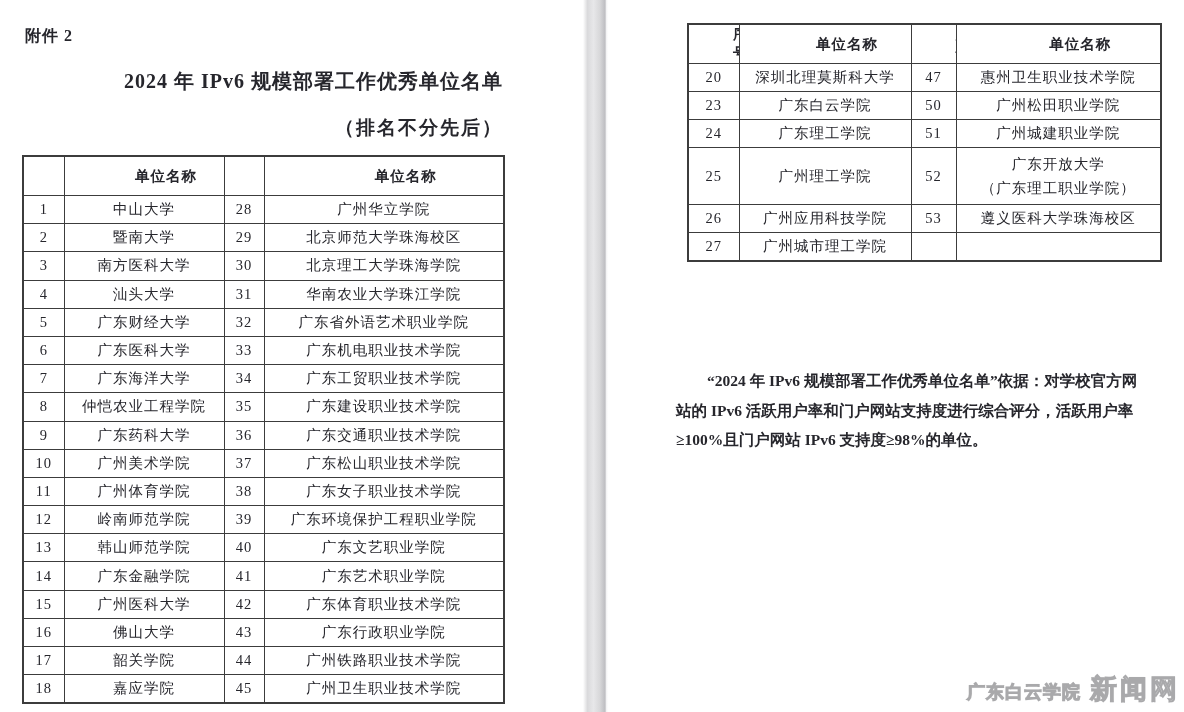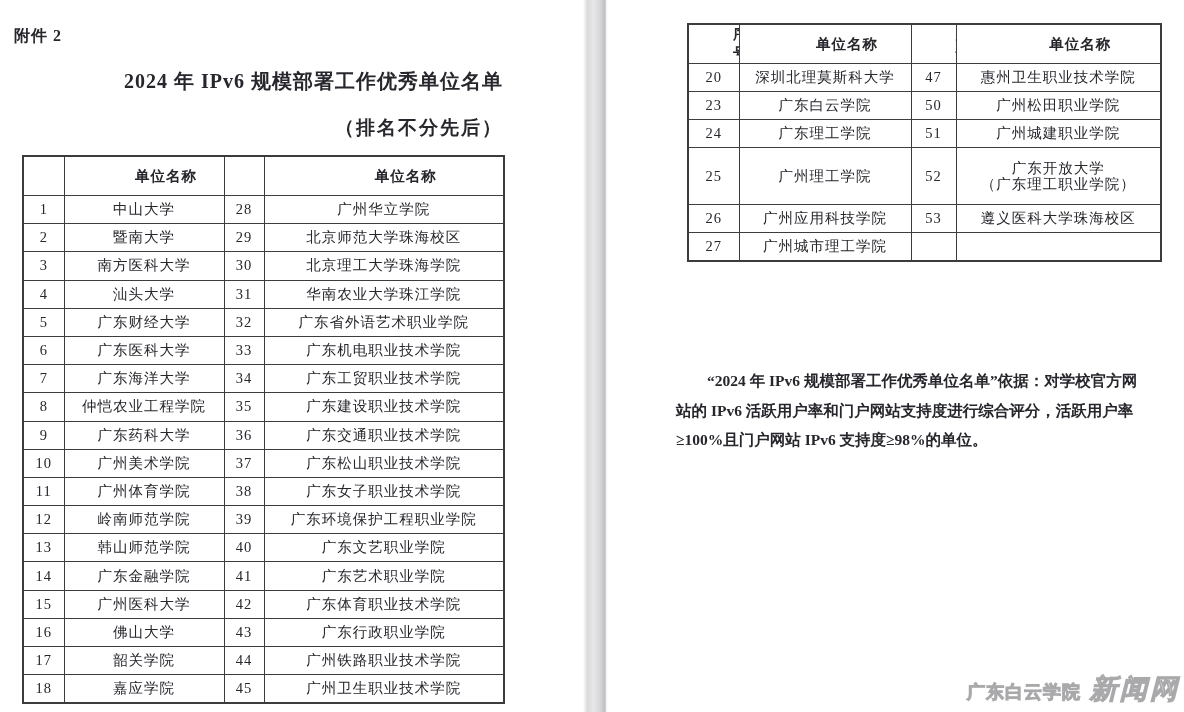--- a/index.html
+++ b/index.html
@@ -10,21 +10,21 @@
   }
   .page { position:absolute; top:0; height:712px; background:#ffffff; }
   .page-left  { left:0;  width:584px; }
   .page-right { left:608px; width:576px; }
   .page-divider {
     position:absolute; left:583px; top:0; width:25px; height:712px;
     background:linear-gradient(90deg,#ffffff 0%,#dadadc 18%,#e7e7e9 42%,#d7d7d9 68%,#bebec2 88%,#f4f4f5 94%,#ffffff 100%);
   }
 
   .attachment {
-    position:absolute; left:14px; top:26px;
+    position:absolute; left:25px; top:26px;
     font-size:16px; font-weight:bold; letter-spacing:1px;
   }
   .doc-title {
     position:absolute; left:22px; top:68px; width:481px; text-align:right;
     font-size:20px; font-weight:bold; letter-spacing:1px;
   }
   .doc-subtitle {
     position:absolute; left:22px; top:115px; width:481px; text-align:right;
     font-size:19px; font-weight:bold; letter-spacing:2px;
   }
@@ -42,42 +42,42 @@
     font-family:"Liberation Sans","DejaVu Sans",sans-serif;
     font-weight:bold; font-size:14.5px;padding-left:44px;
   }
   .table-left  { left:22px;  top:155px; width:481px; height:535px; }
   .table-left  tr      { height:28.2px; }
   .table-left  tr.hdr  { height:26px; }
   .table-right { left:687px; top:23px;  width:473px; }
   .table-right tr      { height:28px; }
   .table-right tr.hdr  { height:27px; }
   .table-right tr.tall { height:57px; }
-  td.two-line { white-space:pre-line; line-height:16px; }
+  td.two-line { white-space:pre-line; line-height:24px; }
 
   .note {
     position:absolute; left:676px; top:366px; width:492px;
     font-size:15.5px; line-height:29.5px; text-indent:31px;
     white-space:pre-line;
     font-weight:bold;
   }
 
   .watermark {
     position:absolute; right:4px; bottom:5px;
     display:flex; align-items:baseline; gap:9px;
     color:#ffffff; -webkit-text-stroke:1px #a9a9ab;
     text-shadow:0 0 1px #c4c4c6;
   }
   .watermark .wm-name {
     font-family:"Liberation Sans","DejaVu Sans",sans-serif;
     font-weight:bold; font-size:18px; letter-spacing:1px;
   }
   .watermark .wm-suffix {
     font-family:"Liberation Serif","DejaVu Serif",serif;
-    font-weight:bold; font-style:italic; font-size:27px; letter-spacing:3px;
+    font-weight:bold; font-size:27px; letter-spacing:3px;
   }
 </style>
 </head>
 <body>
 
 <div class="page page-left"></div>
 <div class="page page-right"></div>
 <div class="page-divider"></div>
 
 <div class="attachment">附件 2</div>

